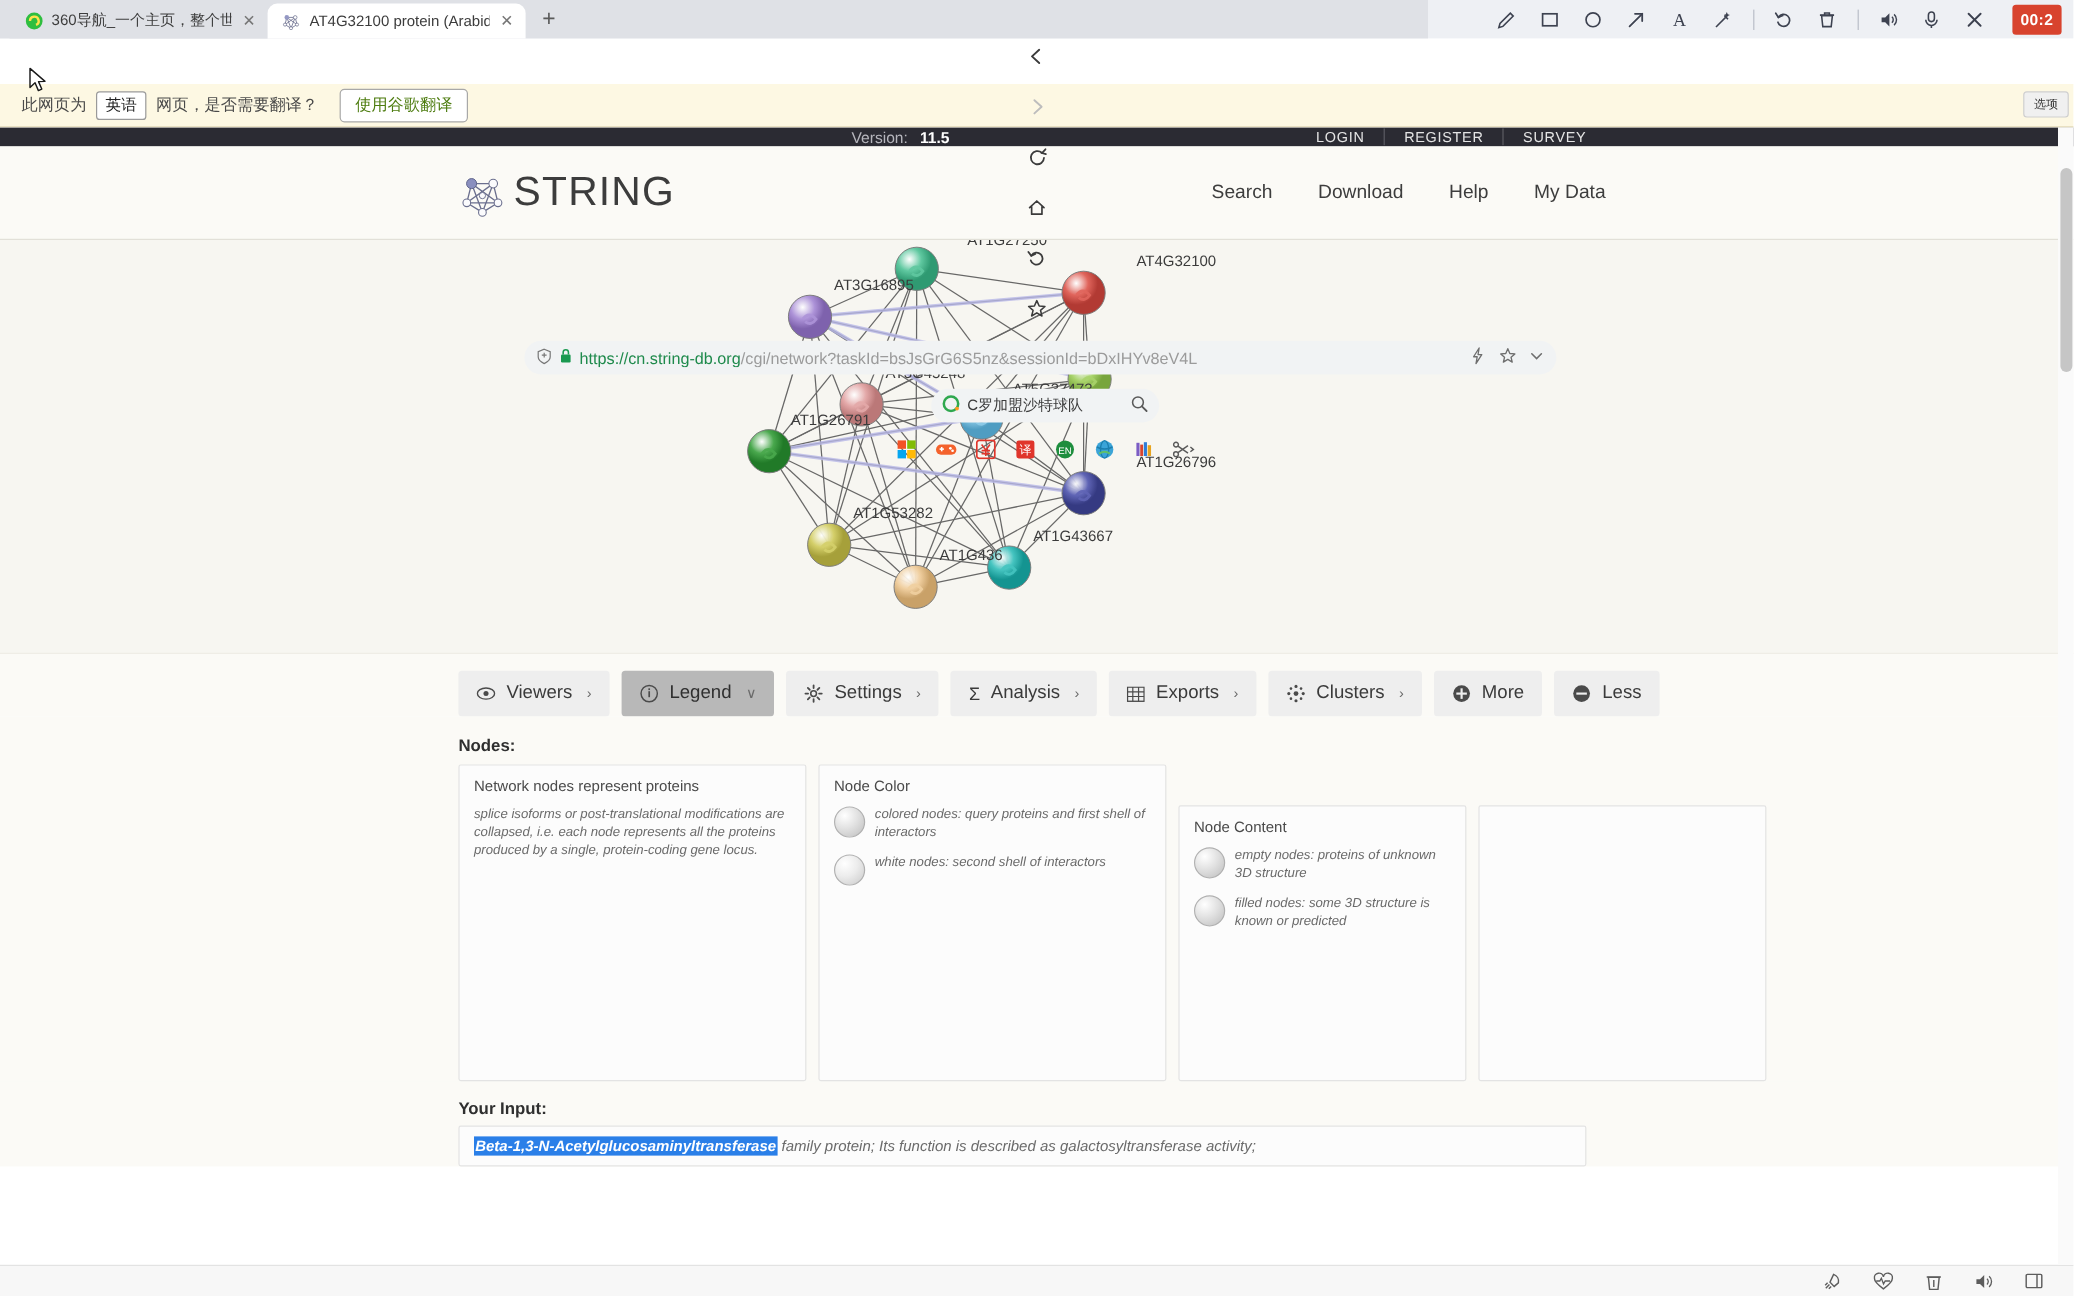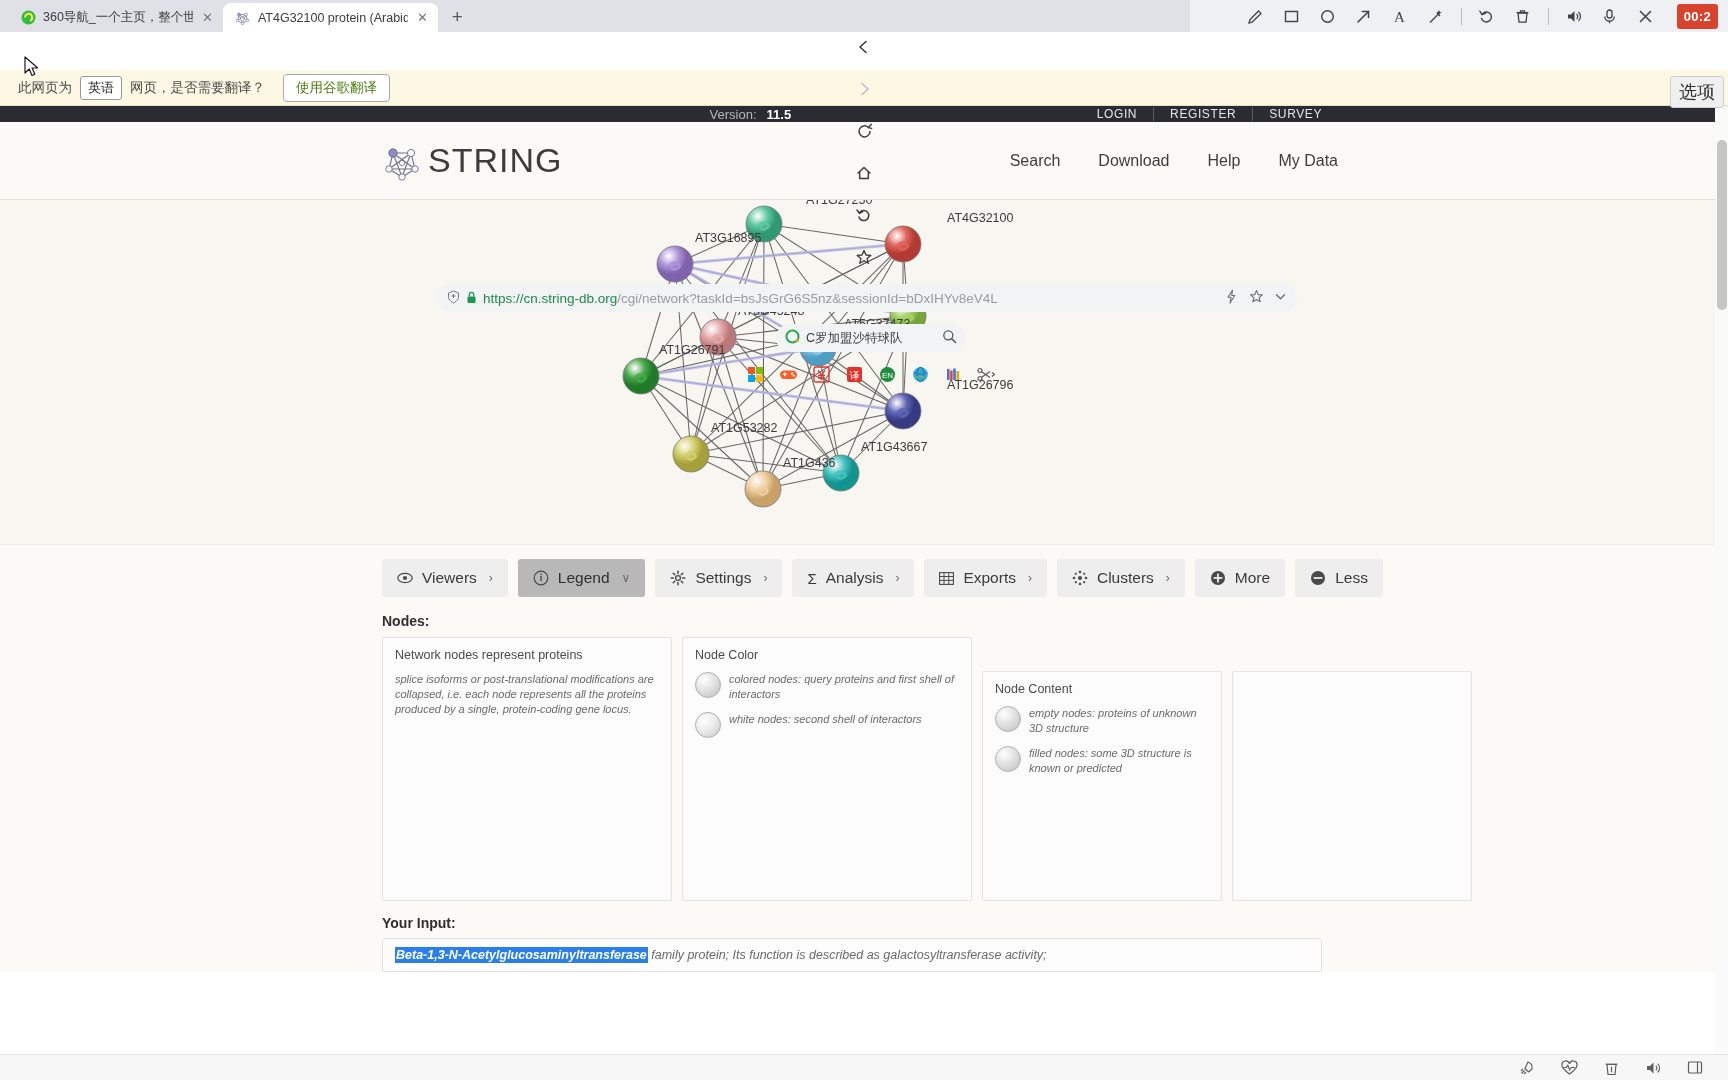--- a/index.html
+++ b/index.html
@@ -96,21 +96,21 @@
     padding: 2px 7px; font-size: 13px; color: #222; cursor: pointer;
   }
   .tb-btn {
     border: 1px solid #a8a8a8; background: #fff; border-radius: 4px;
     padding: 4px 12px; font-size: 13.5px; color: #4d7c0f; cursor: pointer;
     margin-left: 10px;
   }
   .tb-right {
     position: absolute; right: 4px; top: 6px;
     background: #f0f0f0; border: 1px solid #cfcfcf; border-radius: 3px;
-    padding: 3px 8px; font-size: 18px; color: #333; cursor: pointer;
+    padding: 3px 8px; font-size: 10px; color: #333; cursor: pointer;
   }
   .cursor-arrow { position: absolute; left: 24px; top: 56px; z-index: 70; }
 
   
   .page {
     position: absolute; top: 106px; left: 0; width: 1728px; height: 960px;
     background: #ffffff; overflow: hidden;
   }
   .string-topbar {
     height: 16px; background: #2b2b33; color: #cfcfd4;

